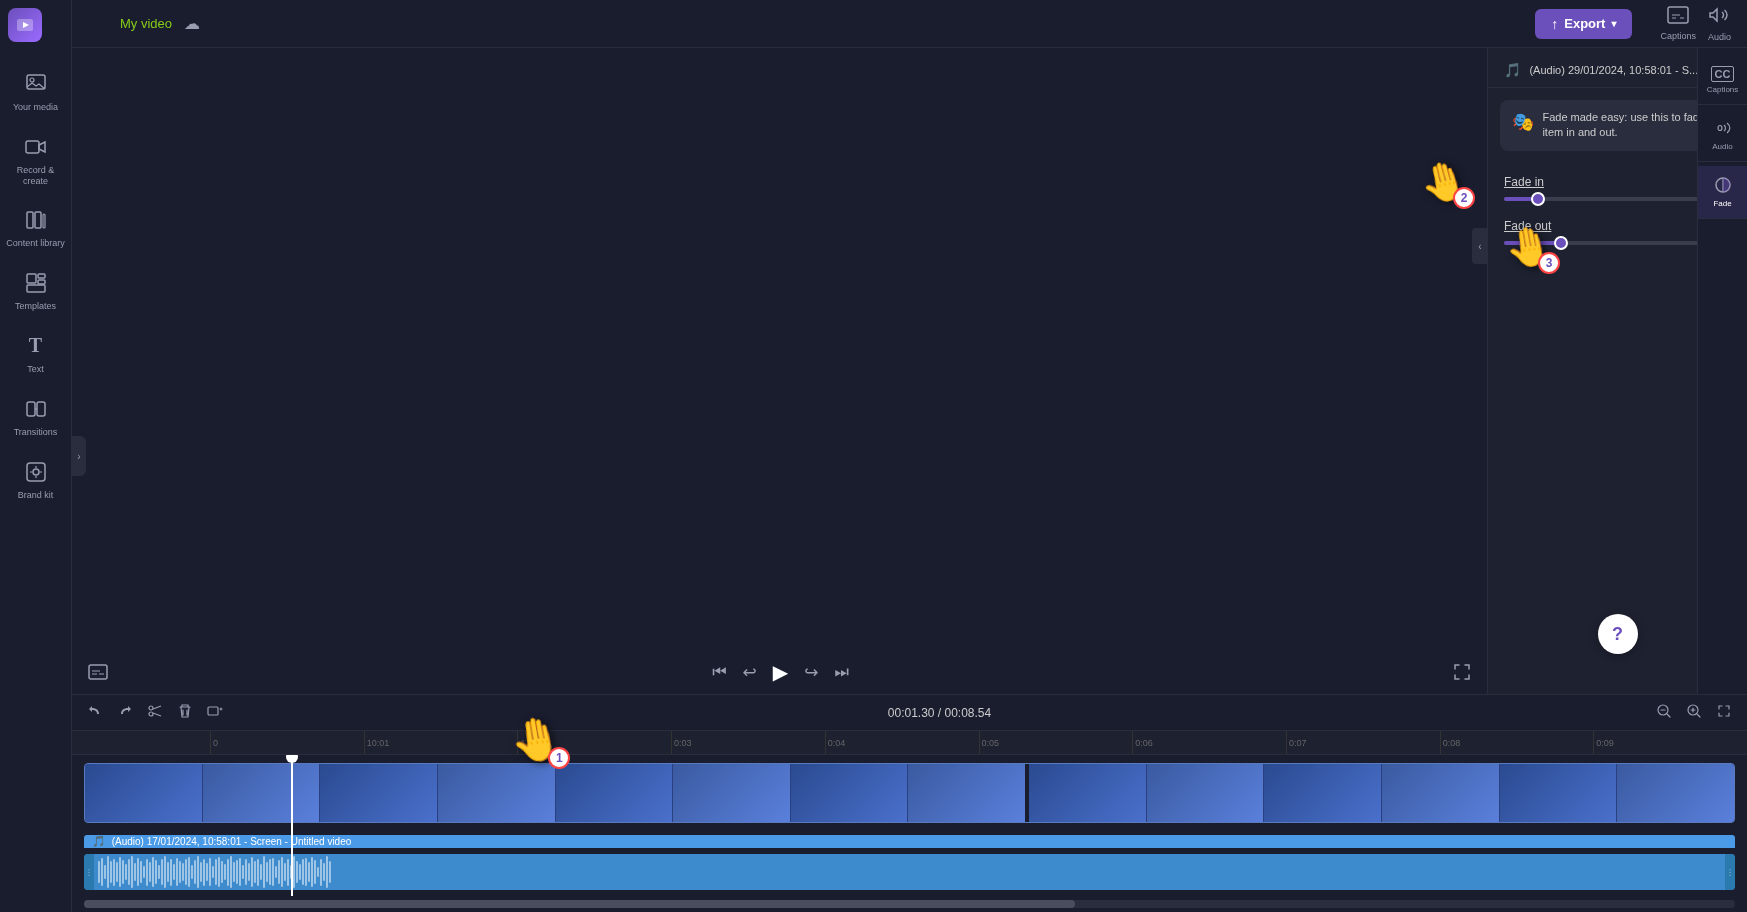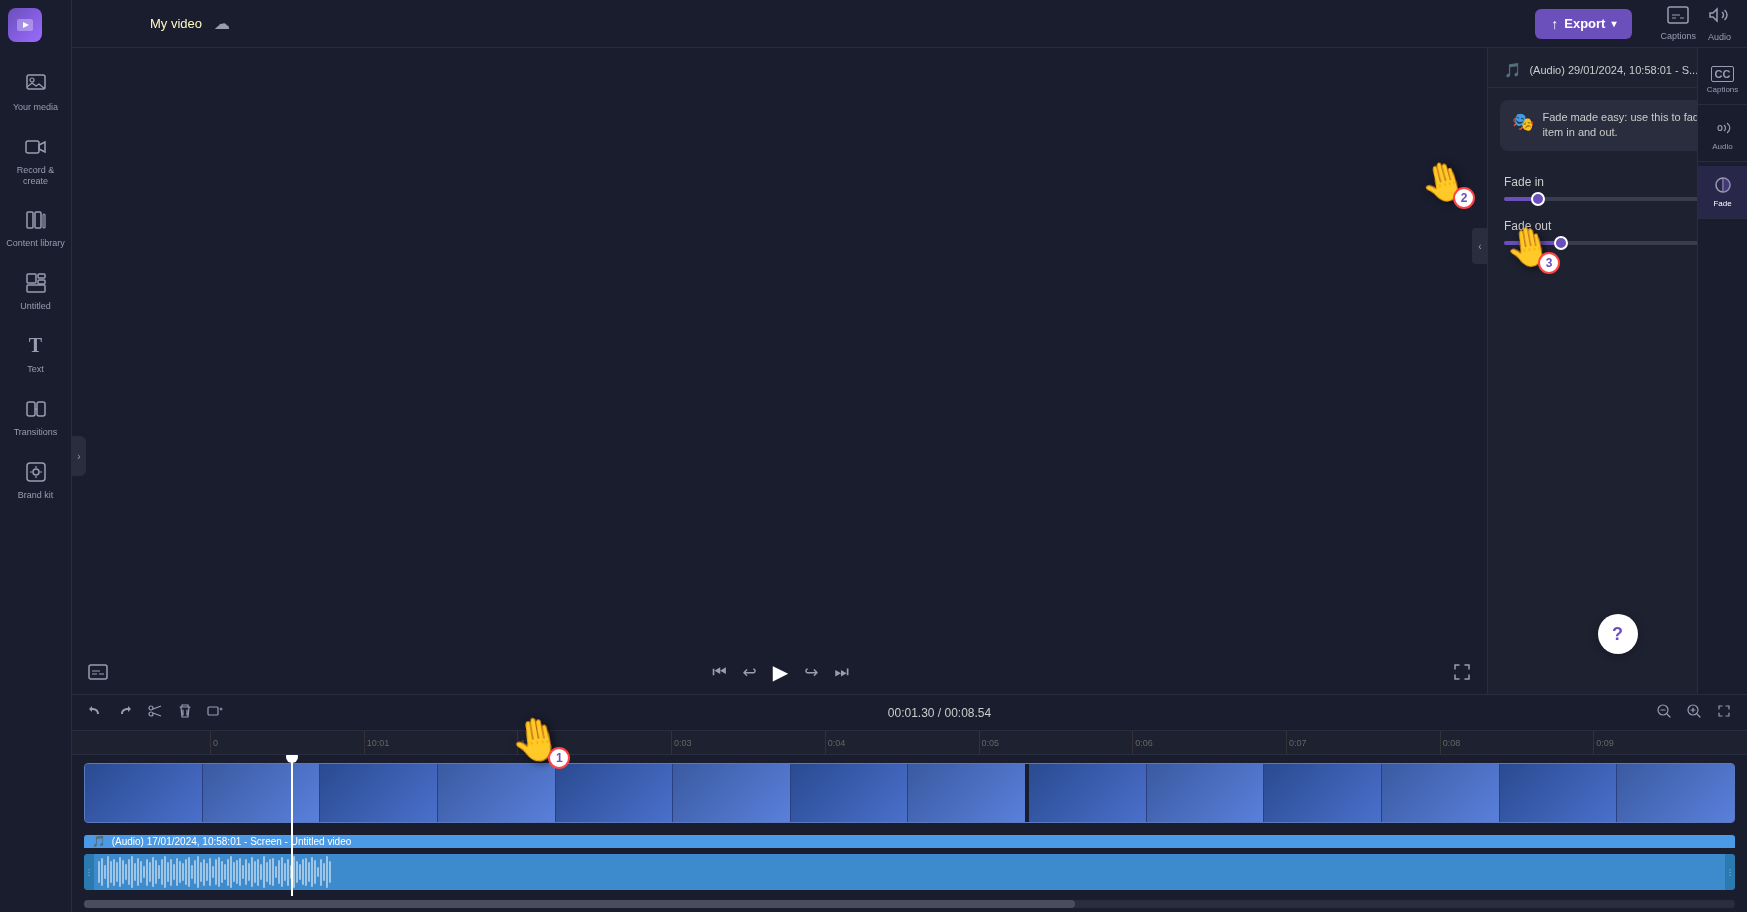--- a/index.html
+++ b/index.html
@@ -234,21 +234,21 @@
     }
     .fade-tooltip-icon { font-size: 18px; flex-shrink: 0; }
 
     .fade-controls { padding: 12px 16px; }
     .fade-row {
       display: flex;
       align-items: center;
       justify-content: space-between;
       margin-bottom: 8px;
     }
-    .fade-label { font-size: 12px; color: #ccc; }
+    .fade-label { font-size: 12px; color: #ccc; text-decoration: underline; }
     .fade-value { font-size: 12px; color: #ccc; }
     .fade-slider-container {
       margin-bottom: 18px;
       position: relative;
     }
     .fade-slider {
       width: 100%;
       height: 4px;
       background: #3a3d4e;
       border-radius: 2px;
@@ -528,21 +528,21 @@
 
   <div class="sidebar-item">
     <div class="icon-box">
       <svg width="22" height="22" viewBox="0 0 22 22" fill="none">
         <rect x="2" y="2" width="9" height="9" rx="1" stroke="#9a9cb0" stroke-width="1.5" fill="none"></rect>
         <rect x="13" y="2" width="7" height="4" rx="1" stroke="#9a9cb0" stroke-width="1.5" fill="none"></rect>
         <rect x="13" y="8" width="7" height="4" rx="1" stroke="#9a9cb0" stroke-width="1.5" fill="none"></rect>
         <rect x="2" y="13" width="18" height="7" rx="1" stroke="#9a9cb0" stroke-width="1.5" fill="none"></rect>
       </svg>
     </div>
-    <span class="sidebar-label">Untitled</span>
+    <span class="sidebar-label">Templates</span>
   </div>
 
   <div class="sidebar-item">
     <div class="icon-box" style="font-size:20px;font-weight:bold;color:#9a9cb0;font-family:Georgia,serif;">T</div>
     <span class="sidebar-label">Text</span>
   </div>
 
   <div class="sidebar-item">
     <div class="icon-box">
       <svg width="22" height="22" viewBox="0 0 22 22" fill="none">
@@ -562,21 +562,21 @@
         <path d="M11 5v2M11 15v2M5 11h2M15 11h2" stroke="#9a9cb0" stroke-width="1.2"></path>
       </svg>
     </div>
     <span class="sidebar-label">Brand kit</span>
   </div>
 </div>
 
 <div class="left-collapse-arrow">›</div>
 
 <div class="topbar">
-  <span style="font-size:13px;color:#fef9c3;margin-left:62px;cursor:pointer;">My video</span>
+  <span style="font-size:13px;color:#84cc16;margin-left:32px;cursor:pointer;">My video</span>
   <span style="font-size:16px;color:#9a9cb0;">☁</span>
   <div style="flex:1;"></div>
   <button class="export-btn">
     <span style="font-size:14px;">↑</span>
     <span>Export</span>
     <span style="font-size:10px;">▾</span>
   </button>
   <div class="top-right-icons">
     <div class="top-icon-btn">
       <div class="icon">

